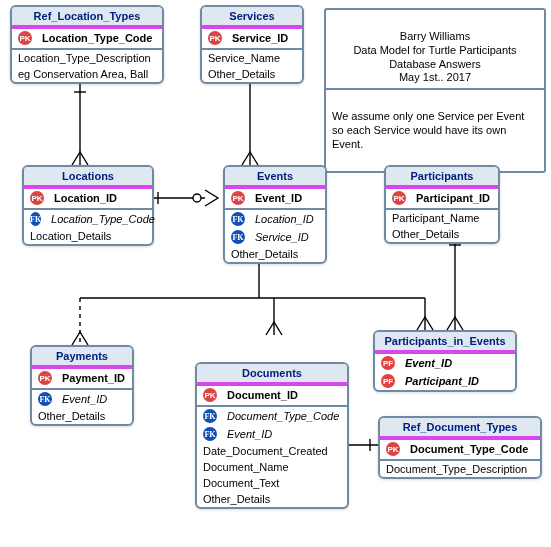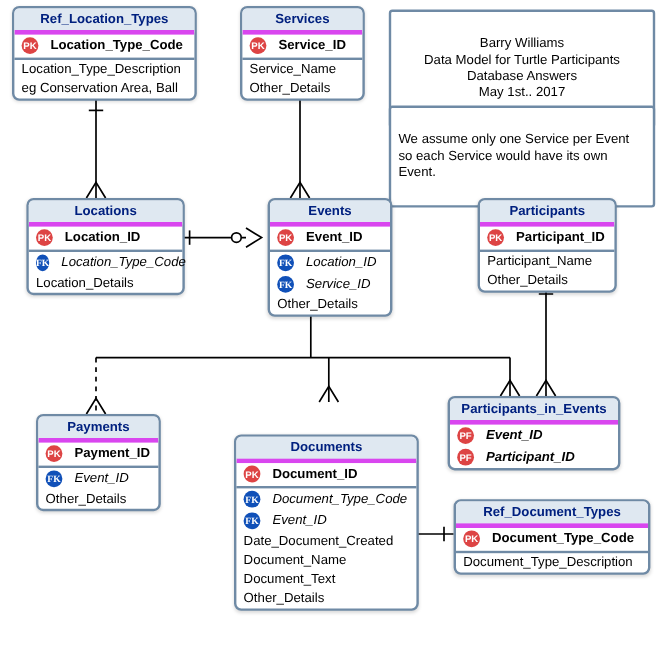--- a/index.html
+++ b/index.html
@@ -130,21 +130,21 @@
       </div>
   <div class="row">
         <span class="badge fk">FK</span>
         <span class="nm ital">Service_ID</span>
       </div>
   <div class="row">
         <span class="nm">Other_Details</span>
       </div>
 </div>
 
-<div class="entity" style="left:398px; top:165px; width:112px;">
+<div class="entity" style="left:384px; top:165px; width:112px;">
   <div class="hdr">Participants</div>
   <div class="row first">
         <span class="badge pk">PK</span>
         <span class="nm bold">Participant_ID</span>
       </div>
   <div class="row">
         <span class="nm">Participant_Name</span>
       </div>
   <div class="row">
         <span class="nm">Other_Details</span>

